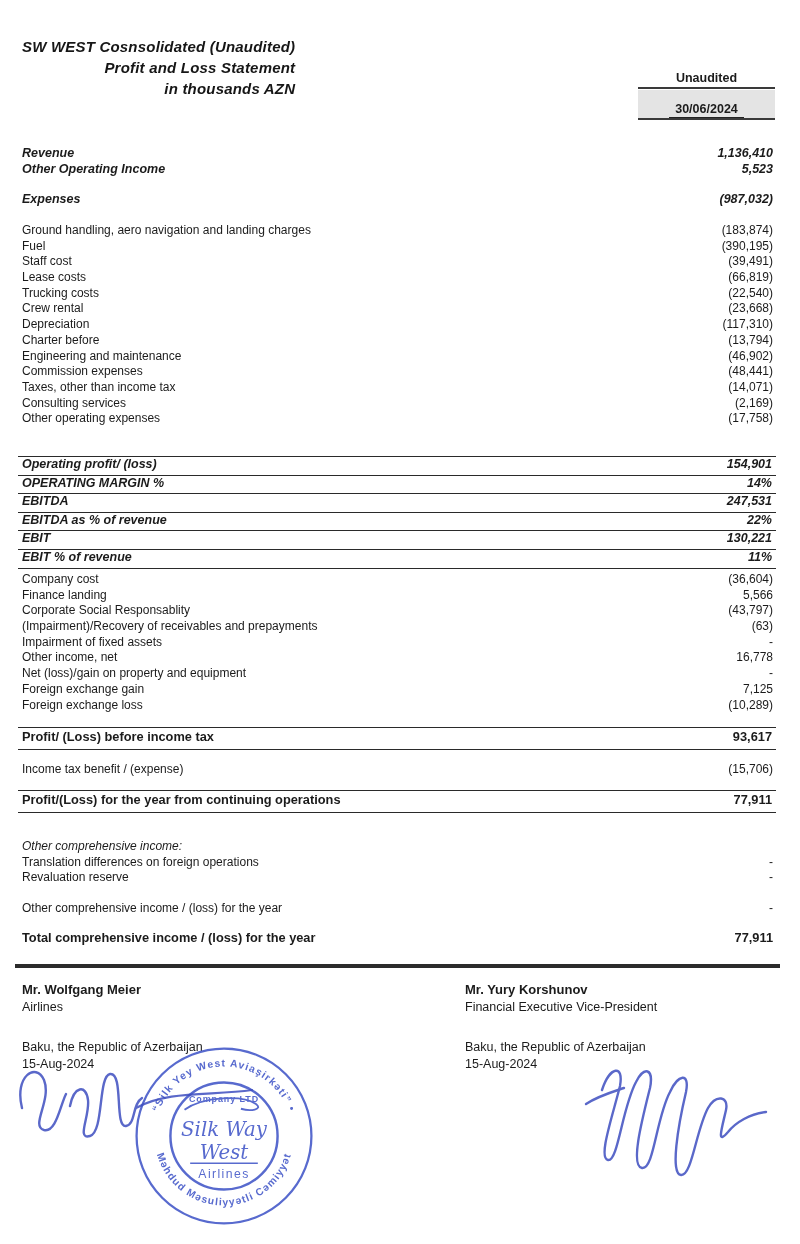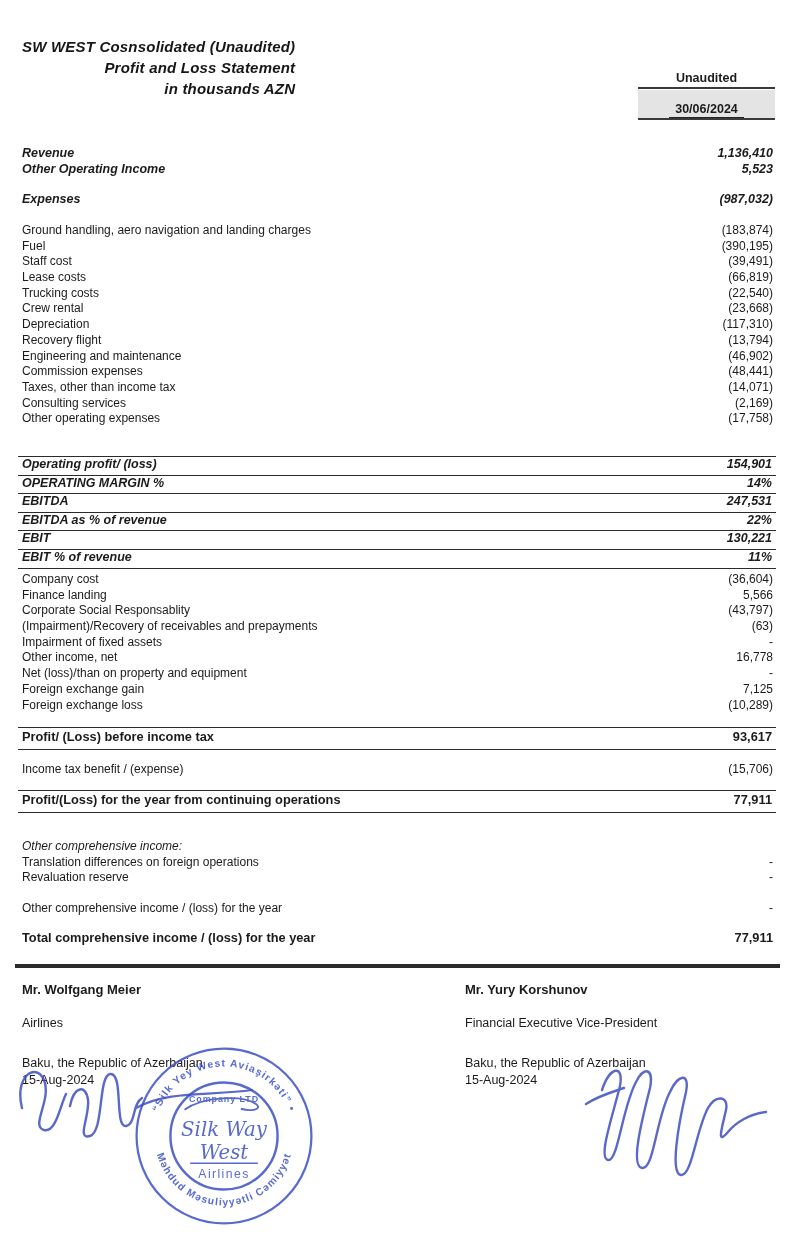--- a/index.html
+++ b/index.html
@@ -38,21 +38,21 @@
   .keyline{position:absolute;left:18px;width:758px;border-top:1.7px solid #2a2a2a;}
   .keyline .row{height:19.5px;border-bottom:1.7px solid #2a2a2a;font-weight:bold;
     font-size:12.8px;padding:1px 2px 0 4px;gap:48px;}
   .plain-row{position:absolute;left:22px;width:753px;}
   .oci-head{font-style:italic;}
   .bold-row .row{font-weight:bold;font-size:12.8px;}
   
   .thick-line{position:absolute;left:15px;top:964px;width:765px;height:4px;background:#2b2b2b;}
   
   .sig-col{position:absolute;top:982px;font-size:12.5px;}
-  .sig-col .name{font-weight:bold;font-size:13px;margin-bottom:19px;}
+  .sig-col .name{font-weight:bold;font-size:13px;margin-bottom:3px;}
   .sig-col .role{margin-bottom:26px;}
   .sig-col .loc{margin-bottom:3px;}
   .sig-left{left:22px;width:320px;}
   .sig-right{left:465px;width:320px;}
   
   .stamp-svg{position:absolute;left:130px;top:1042px;opacity:.88;}
   .stamp-svg circle{stroke:var(--stamp-blue);fill:none;}
   .stamp-svg text{fill:var(--stamp-blue);}
   .stamp-svg .ring-text{font-size:11px;font-weight:bold;letter-spacing:1.2px;
     font-family:"Liberation Sans",sans-serif;}
@@ -122,21 +122,21 @@
       </div>
     <div class="row">
         <span class="lbl">Crew rental</span>
         <span class="val">(23,668)</span>
       </div>
     <div class="row">
         <span class="lbl">Depreciation</span>
         <span class="val">(117,310)</span>
       </div>
     <div class="row">
-        <span class="lbl">Recovery flight</span>
+        <span class="lbl">Charter before</span>
         <span class="val">(13,794)</span>
       </div>
     <div class="row">
         <span class="lbl">Engineering and maintenance</span>
         <span class="val">(46,902)</span>
       </div>
     <div class="row">
         <span class="lbl">Commission expenses</span>
         <span class="val">(48,441)</span>
       </div>
@@ -200,21 +200,21 @@
       </div>
     <div class="row">
         <span class="lbl">Impairment of fixed assets</span>
         <span class="val">-</span>
       </div>
     <div class="row">
         <span class="lbl">Other income, net</span>
         <span class="val">16,778</span>
       </div>
     <div class="row">
-        <span class="lbl">Net (loss)/than on property and equipment</span>
+        <span class="lbl">Net (loss)/gain on property and equipment</span>
         <span class="val">-</span>
       </div>
     <div class="row">
         <span class="lbl">Foreign exchange gain</span>
         <span class="val">7,125</span>
       </div>
     <div class="row">
         <span class="lbl">Foreign exchange loss</span>
         <span class="val">(10,289)</span>
       </div>

